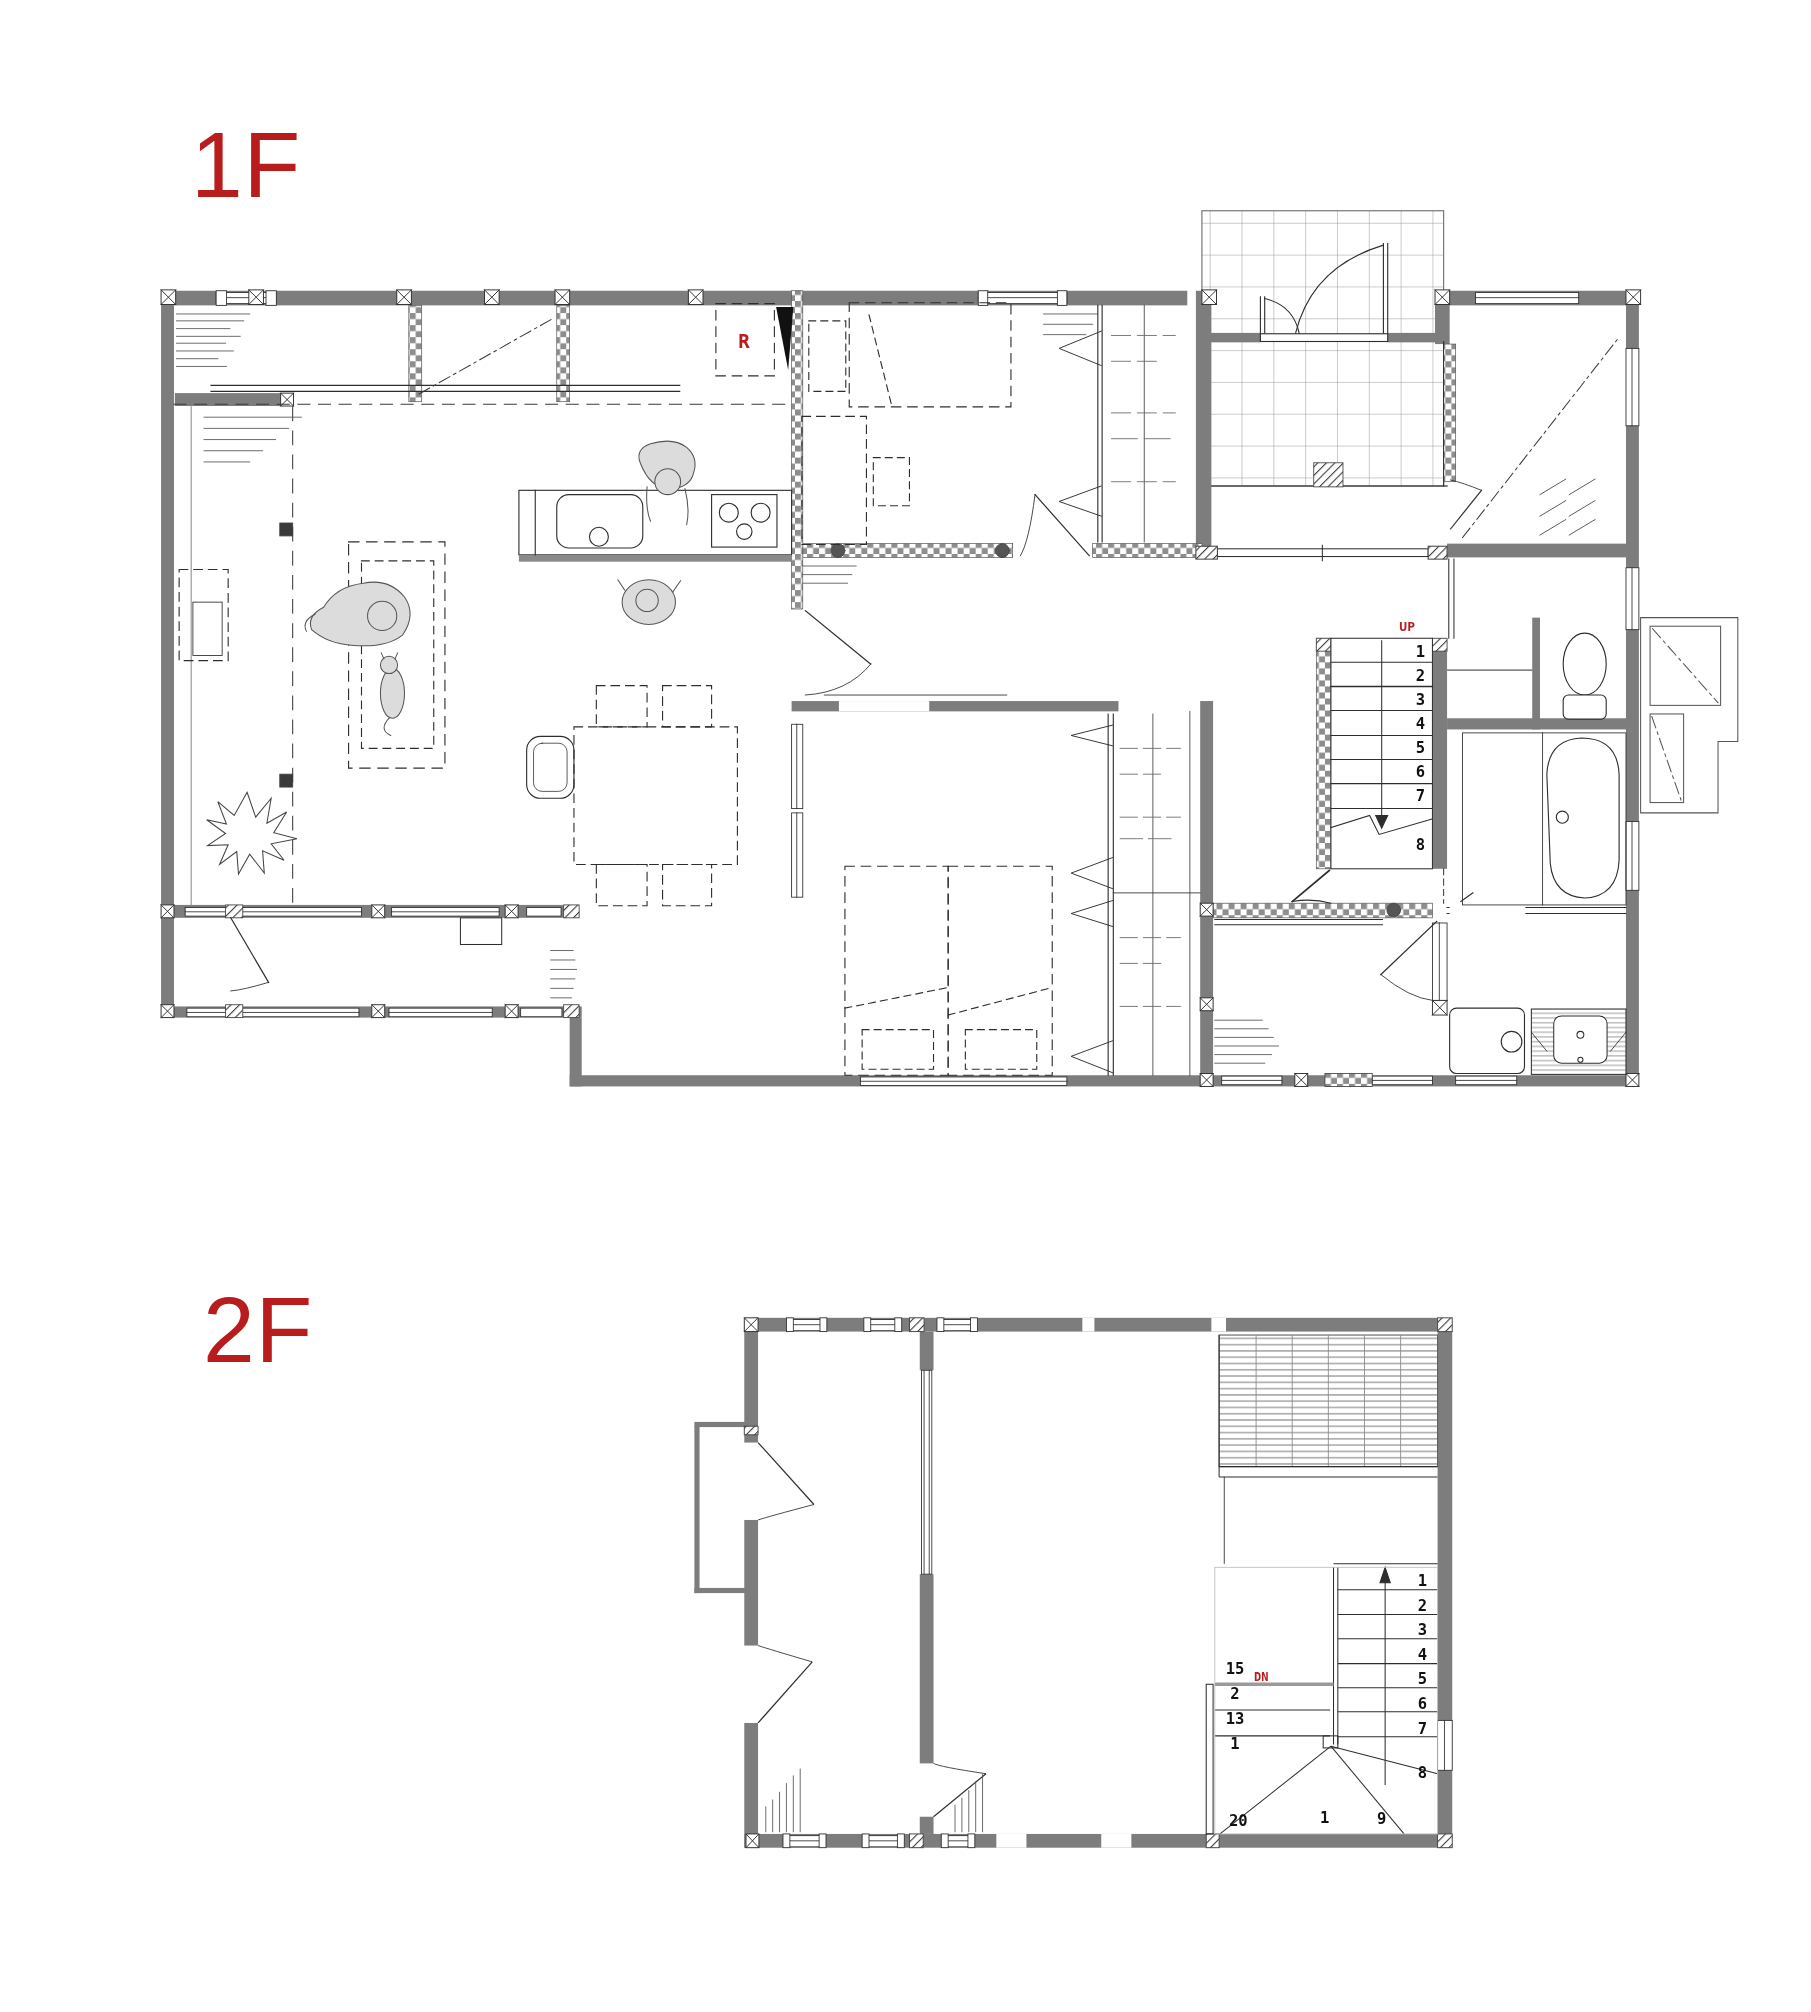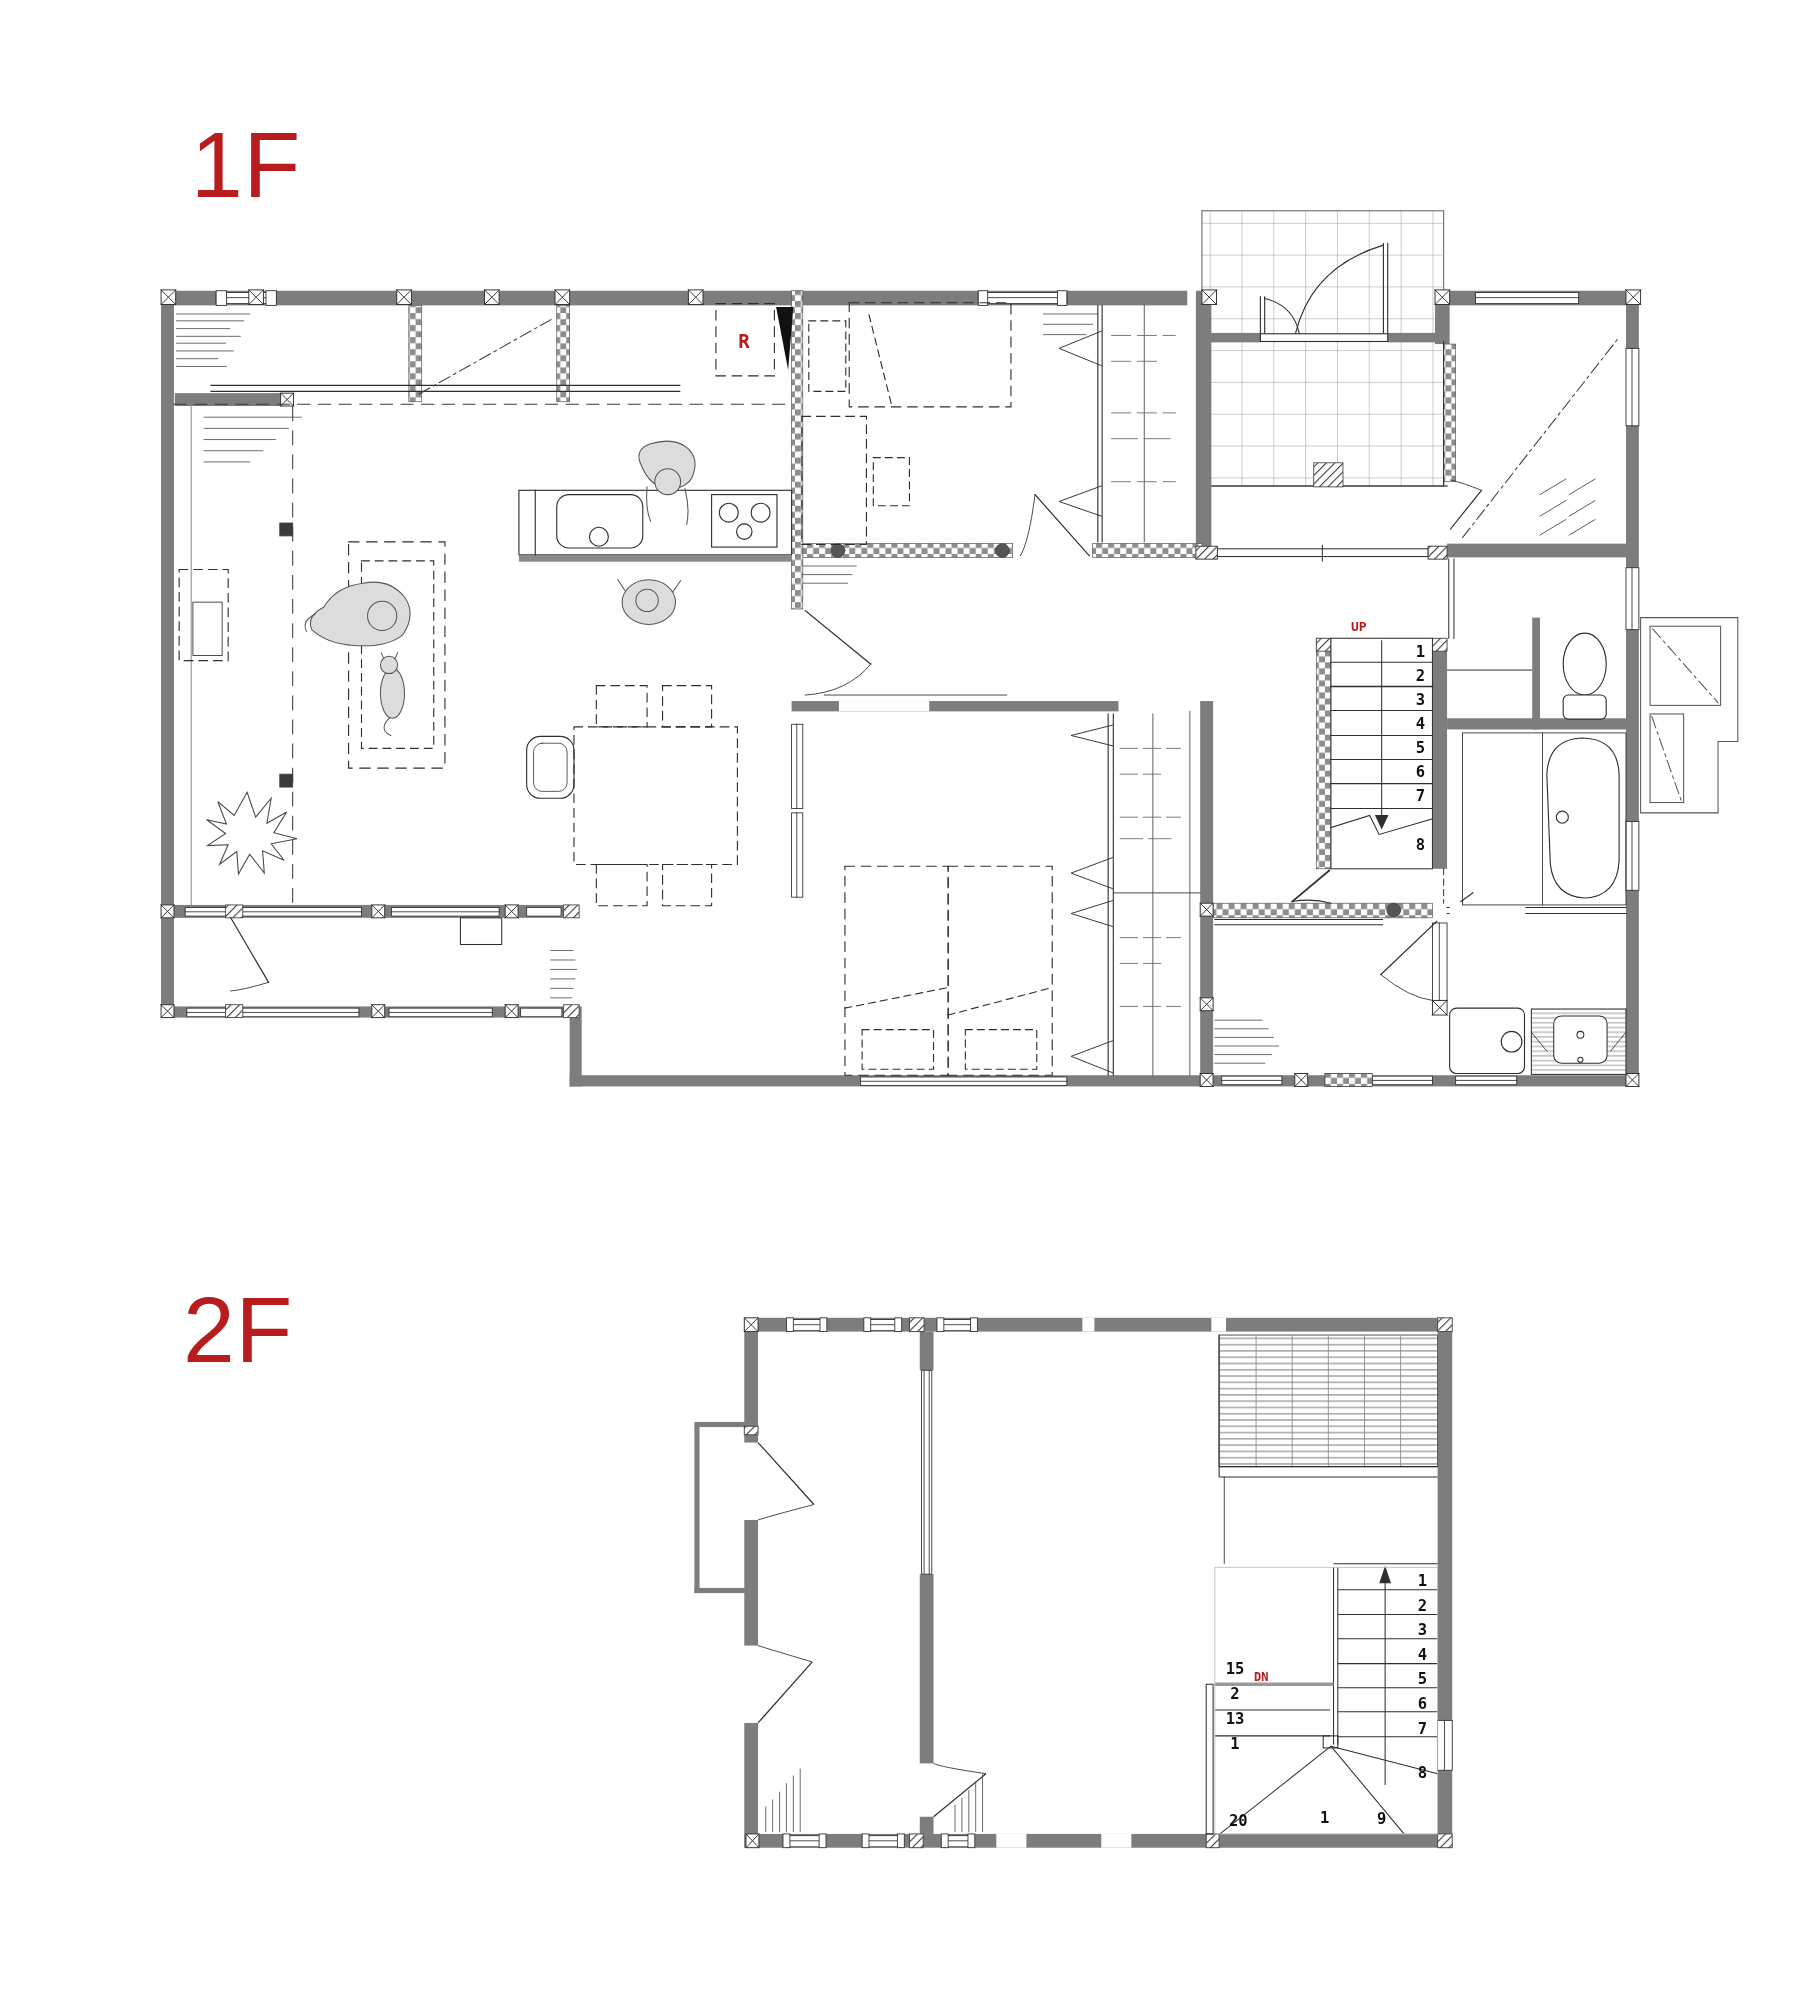--- a/index.html
+++ b/index.html
@@ -629,24 +629,24 @@
   </g>
 
   <g stroke="#555" stroke-width="1" fill="none">
     <path d="M890,2130 V2100 M898,2130 V2092 M906,2130 V2083 M914,2130 V2073 M922,2130 V2064 M930,2130 V2056"></path>
     <path d="M1110,2130 V2098 M1118,2130 V2090 M1126,2130 V2081 M1134,2130 V2071 M1142,2130 V2062"></path>
   </g>
 </g>
 </svg>
 
 <div class="t f-label" style="left:191px;top:119px">1F</div>
-<div class="t f-label" style="left:183px;top:1284px">2F</div>
+<div class="t f-label" style="left:203px;top:1284px">2F</div>
 
 <div class="t ann" style="left:727px;top:330px;width:34px;text-align:center;font-size:19px">R</div>
-<div class="t ann" style="left:1351px;top:619px;width:64px;text-align:left">UP</div>
+<div class="t ann" style="left:1351px;top:619px;width:64px;text-align:right">UP</div>
 <div class="t ann" style="left:1254px;top:1670px;font-size:12px">DN</div>
 
 <div class="numcol" style="left:1375px;top:640px;width:50px;--rh:24px">
       <span class="num">1</span>
       <span class="num">2</span>
       <span class="num">3</span>
       <span class="num">4</span>
       <span class="num">5</span>
       <span class="num">6</span>
       <span class="num">7</span>

